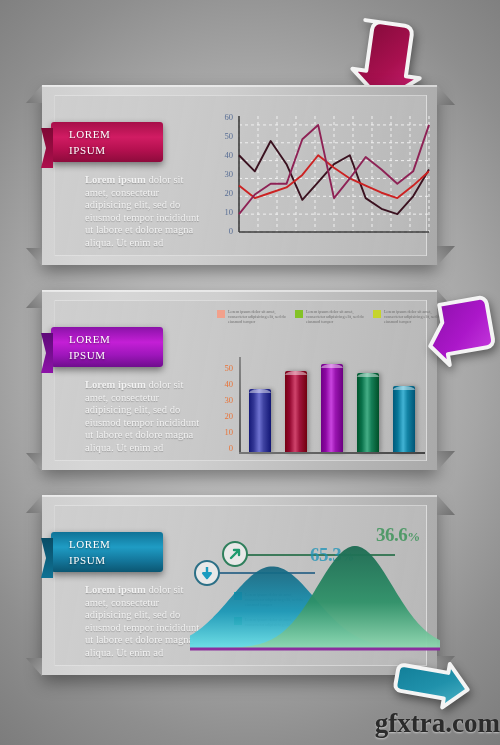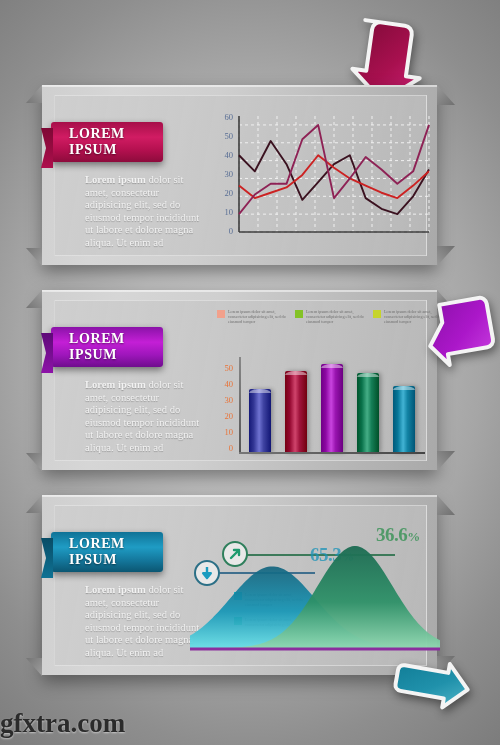--- a/index.html
+++ b/index.html
@@ -50,26 +50,25 @@
   .panel-inner{
     position:absolute; inset:9px 10px 9px 12px;
     background:linear-gradient(100deg,rgba(206,206,206,.85),rgba(188,188,188,.75));
     border:1px solid rgba(255,255,255,.35);
   }
 
   
   .ribbon{
     position:absolute; left:-4px; top:26px; width:112px; height:40px;
     border-radius:3px;
-    color:#fff; font-size:14px; line-height:16px; letter-spacing:.6px;
+    color:#fff; font-size:11px; line-height:16px; letter-spacing:.6px;
     padding:4px 0 0 18px;
     text-shadow:0 1px 2px rgba(0,0,0,.5);
     box-shadow:0 3px 7px rgba(0,0,0,.45);
     z-index:6;
-    font-weight:bold;
   }
   .ribbon .tail{
     position:absolute; left:-10px; top:6px; width:12px; height:40px;
     clip-path:polygon(0 0,100% 0,100% 100%,0 100%,42% 50%);
   }
   .ribbon-1{ background:linear-gradient(180deg,#a60f49 0%,#d11c63 38%,#b4104f 70%,#8d0b3c 100%); }
   .ribbon-1 .tail{ background:linear-gradient(180deg,#7e0835,#ad0f4c); }
   .ribbon-2{ background:linear-gradient(180deg,#8a12a8 0%,#c41fd6 38%,#9e16bb 70%,#6f0d8d 100%); }
   .ribbon-2 .tail{ background:linear-gradient(180deg,#5e0a78,#8d13a8); }
   .ribbon-3{ background:linear-gradient(180deg,#0f7296 0%,#1f9cc4 38%,#14789d 70%,#0b5672 100%); }
@@ -111,21 +110,21 @@
     background:#e8e8e8; display:flex; align-items:center; justify-content:center;
   }
   .leg3{ position:absolute; display:flex; gap:3px; width:76px; }
   .leg3 .sw{ width:8px; height:8px; flex:none; }
   .leg3 .tx{ font-size:4.2px; line-height:5.2px; color:#7a7a7a; }
 
   
   .sticker{ position:absolute; filter:drop-shadow(2px 4px 5px rgba(0,0,0,.45)); }
 
   .watermark{
-    position:absolute; left:0; right:0; bottom:6px; text-align:left;
+    position:absolute; left:0; right:0; bottom:6px; text-align:right;
     font-size:27px; font-weight:bold; color:#2b2b2b;
     text-shadow:0 1px 2px rgba(255,255,255,.55);
     font-family:"Liberation Serif", serif;
   }
 </style>
 </head>
 <body>
 
 <div class="sticker" style="left:322px; top:14px; width:108px; height:90px;">
   <svg width="108" height="90" viewBox="0 0 108 90">

